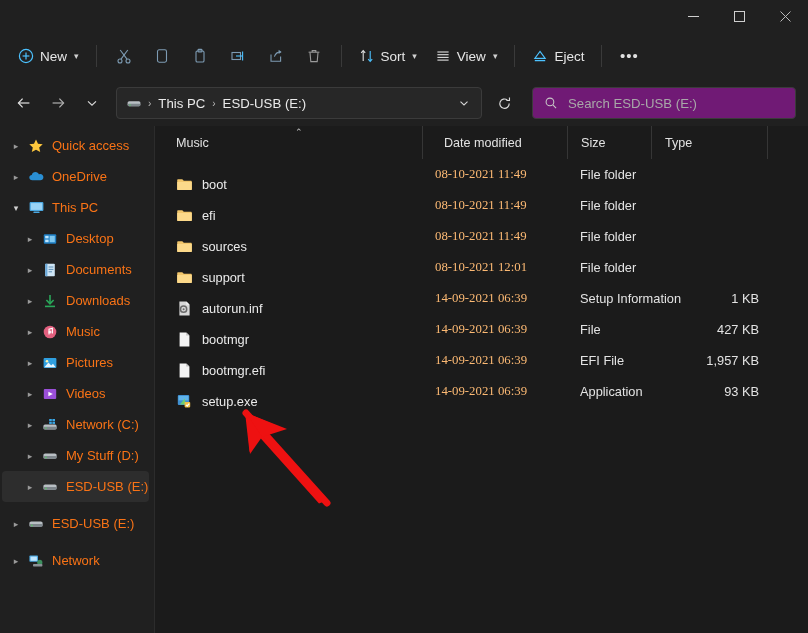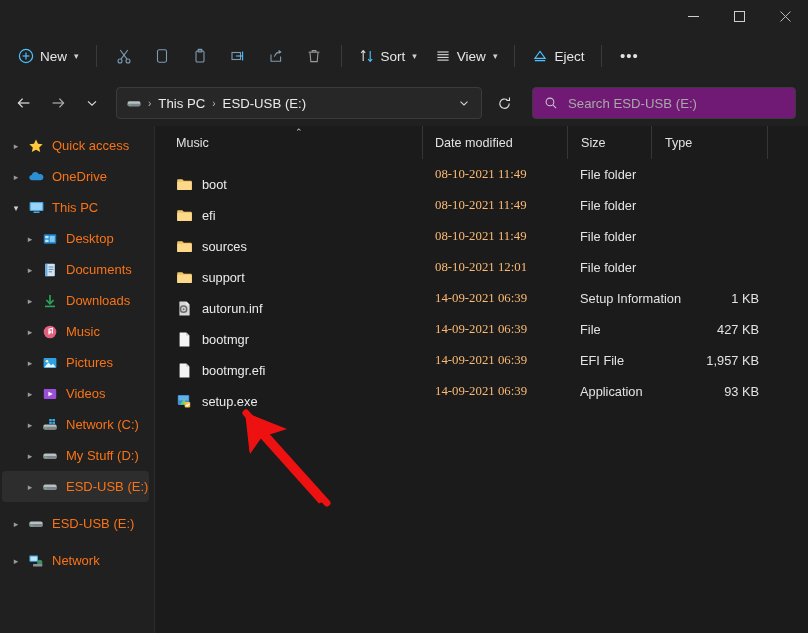--- a/index.html
+++ b/index.html
@@ -47,21 +47,21 @@
   .nav-ico { width: 20px; flex: 0 0 20px; display: flex; align-items: center; justify-content: center; margin-right: 6px; }
   .nav-lbl { font-size: 13px; color: #f97316; white-space: nowrap; overflow: hidden; }
   .indent-1 { padding-left: 18px; }
 
   
   .filepane { flex: 1 1 auto; background: #1b1b1b; display: flex; flex-direction: column; min-width: 0; position: relative; }
   .colhead { height: 33px; flex: 0 0 33px; display: flex; align-items: center; position: relative; color: #e2e2e2; font-size: 12.6px; }
   .col { position: relative; height: 100%; display: flex; align-items: center; }
   .col + .col { border-left: 1px solid #363636; }
   .col-name { flex: 0 0 267px; padding-left: 21px; }
-  .col-date { flex: 0 0 145px; padding-left: 12px; }
+  .col-date { flex: 0 0 145px; padding-left: 21px; }
   .col-type { flex: 0 0 116px; padding-left: 13px; }
   .col-size { flex: 0 0 84px; padding-left: 13px; }
   .col-end { flex: 0 0 10px; }
   .sortmark { position: absolute; left: 140px; top: 1px; font-size: 9px; color: #c9c9c9; }
 
   .rows { flex: 1 1 auto; overflow: hidden; }
   .row { height: 31px; display: flex; align-items: center; border-radius: 4px; margin: 0 4px; cursor: default; }
   .cell { font-size: 12.8px; color: #ebebeb; white-space: nowrap; overflow: hidden; }
   .c-name { flex: 0 0 263px; display: flex; align-items: center; gap: 9px; padding-left: 17px; margin-top: 20px; }
   .c-date { flex: 0 0 145px; padding-left: 13px; color: #fdba74; font-family: Liberation Serif, serif; }

